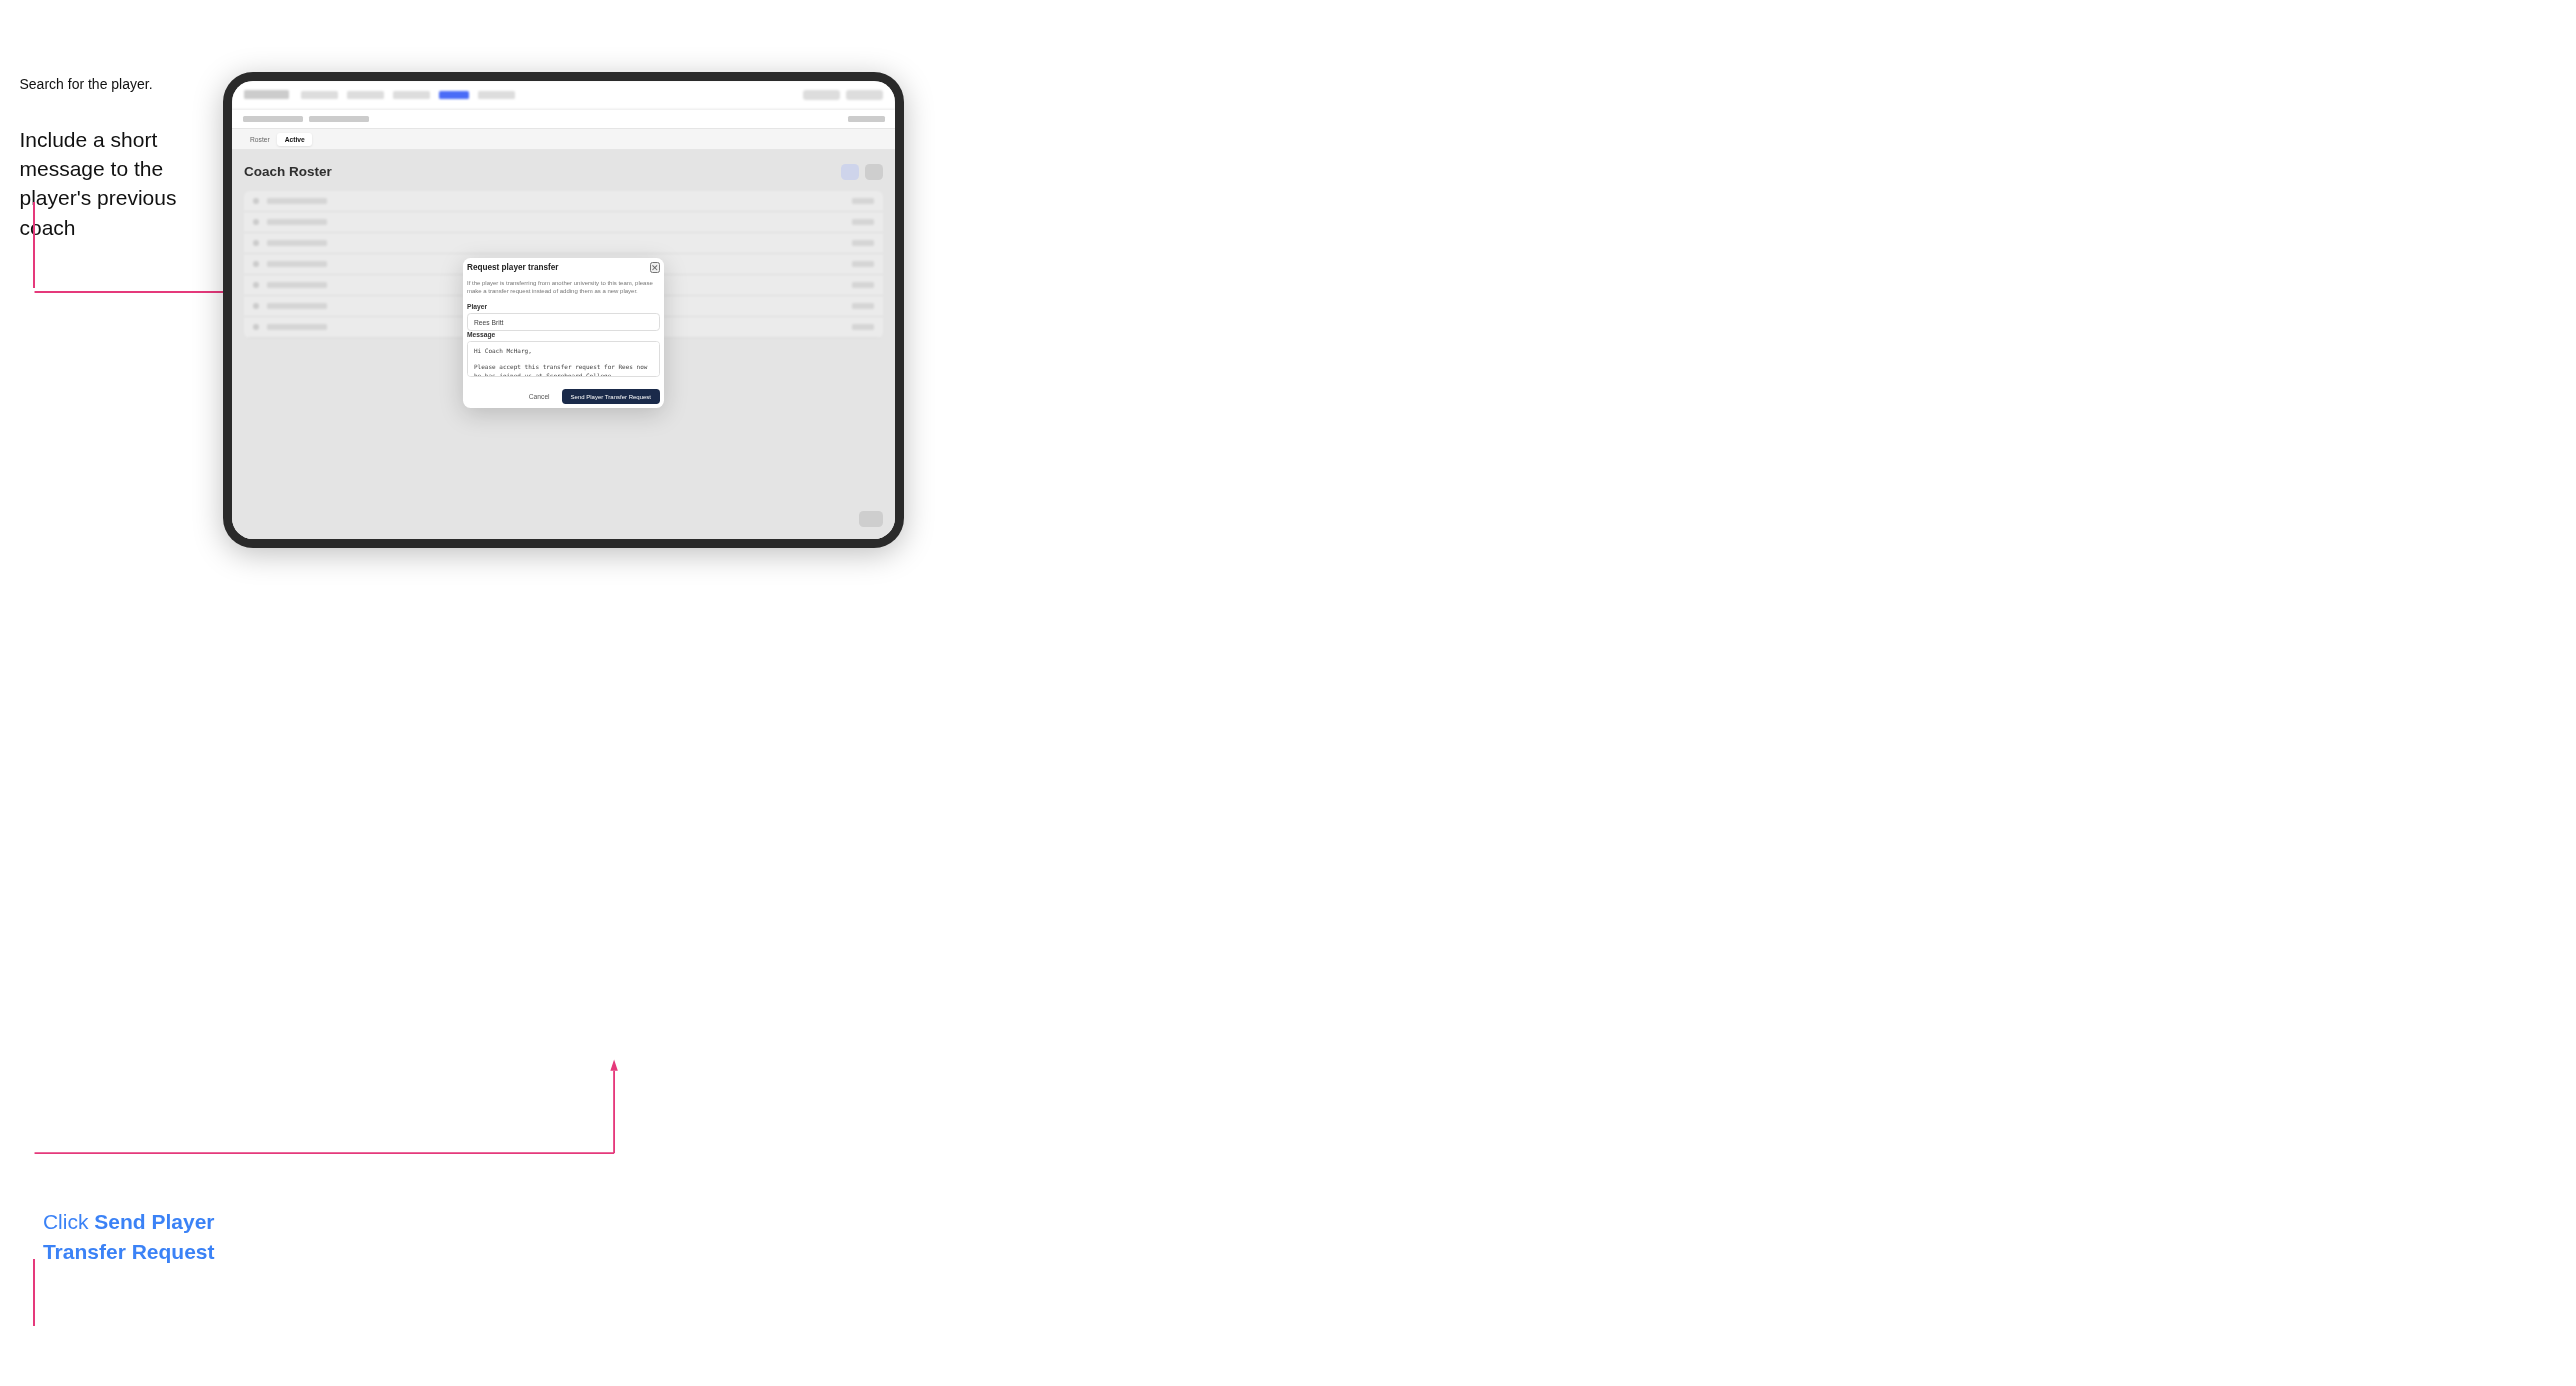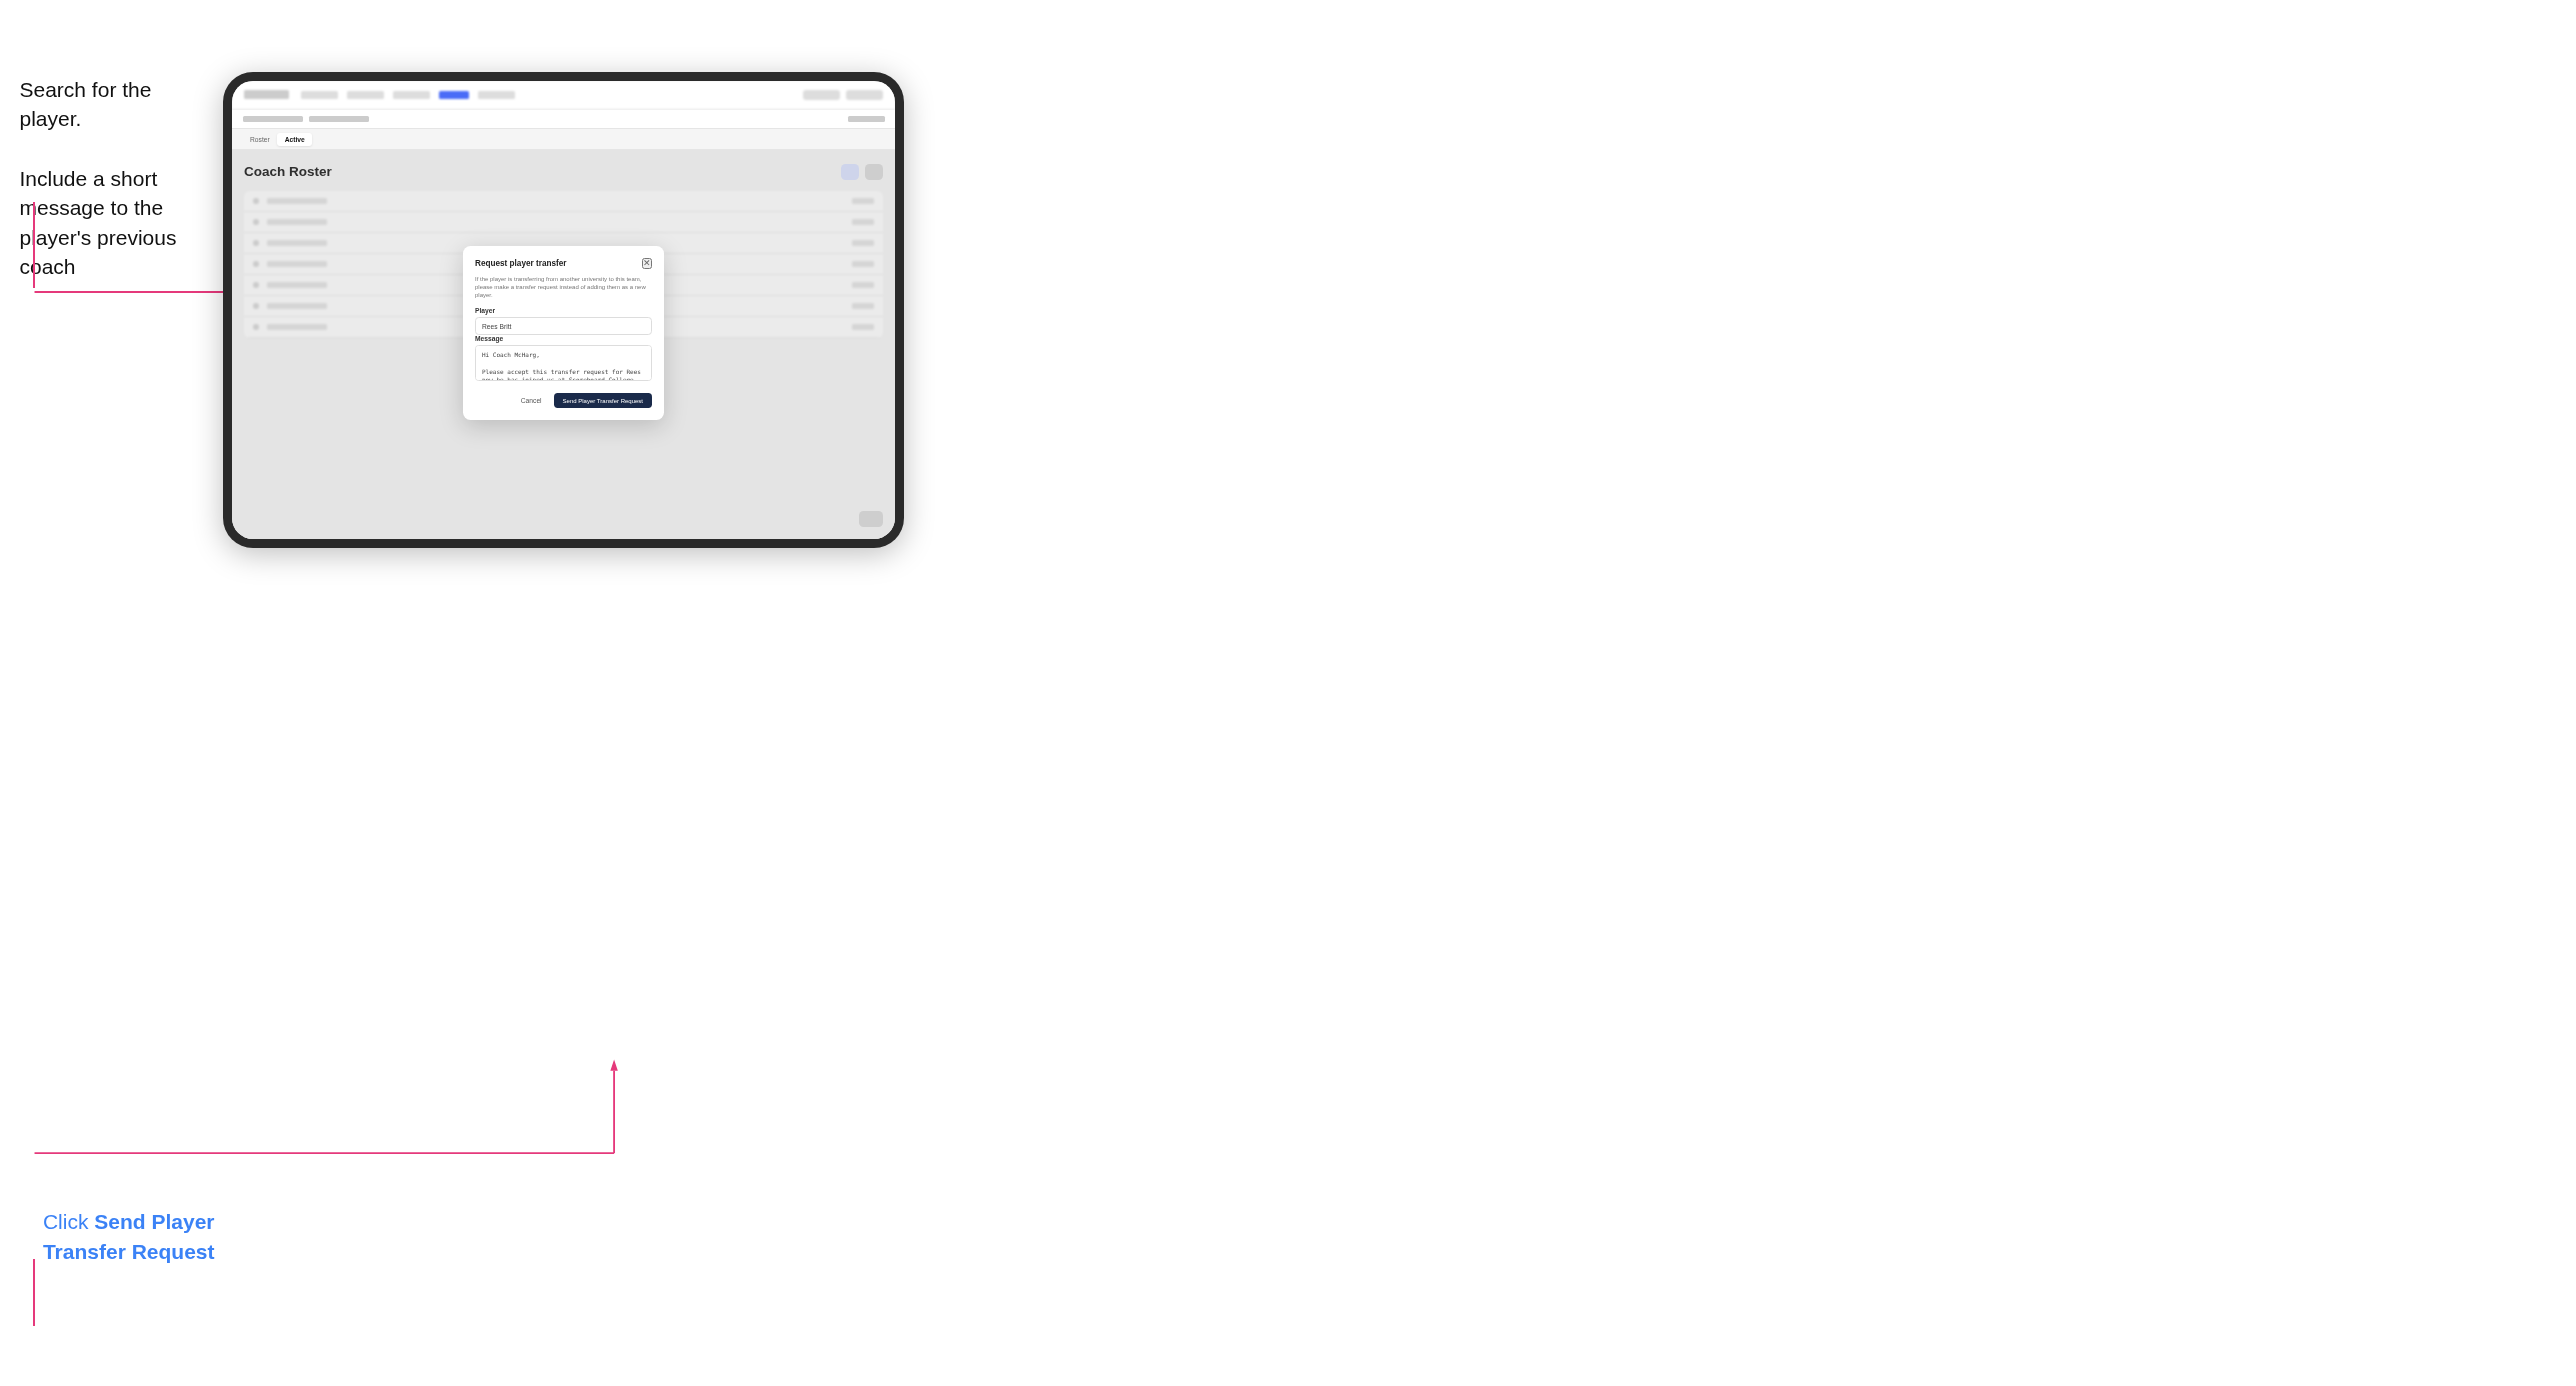--- a/index.html
+++ b/index.html
@@ -14,21 +14,21 @@
 
     
     .annotation-area {
       position: absolute;
       left: 19.5px;
       top: 75px;
       width: 195px;
     }
 
     .annotation-text {
-      font-size: 21px;
+      font-size: 14px;
       color: #111;
       line-height: 1.4;
       margin-bottom: 30px;
     }
 
     .annotation-text-2 {
       font-size: 21px;
       color: #111;
       line-height: 1.4;
       margin-bottom: 0px;
@@ -298,21 +298,21 @@
       align-items: center;
       justify-content: center;
       z-index: 10;
     }
 
     .modal {
       background: #fff;
       border-radius: 7.5px;
       width: 201px;
       box-shadow: 0 6px 24px rgba(0,0,0,0.18);
-      padding: 12px;
+      padding: 4px;
       position: relative;
       margin-top: -22.5px;
     }
 
     .modal-header {
       display: flex;
       align-items: center;
       justify-content: space-between;
       margin-bottom: 6px;
     }

